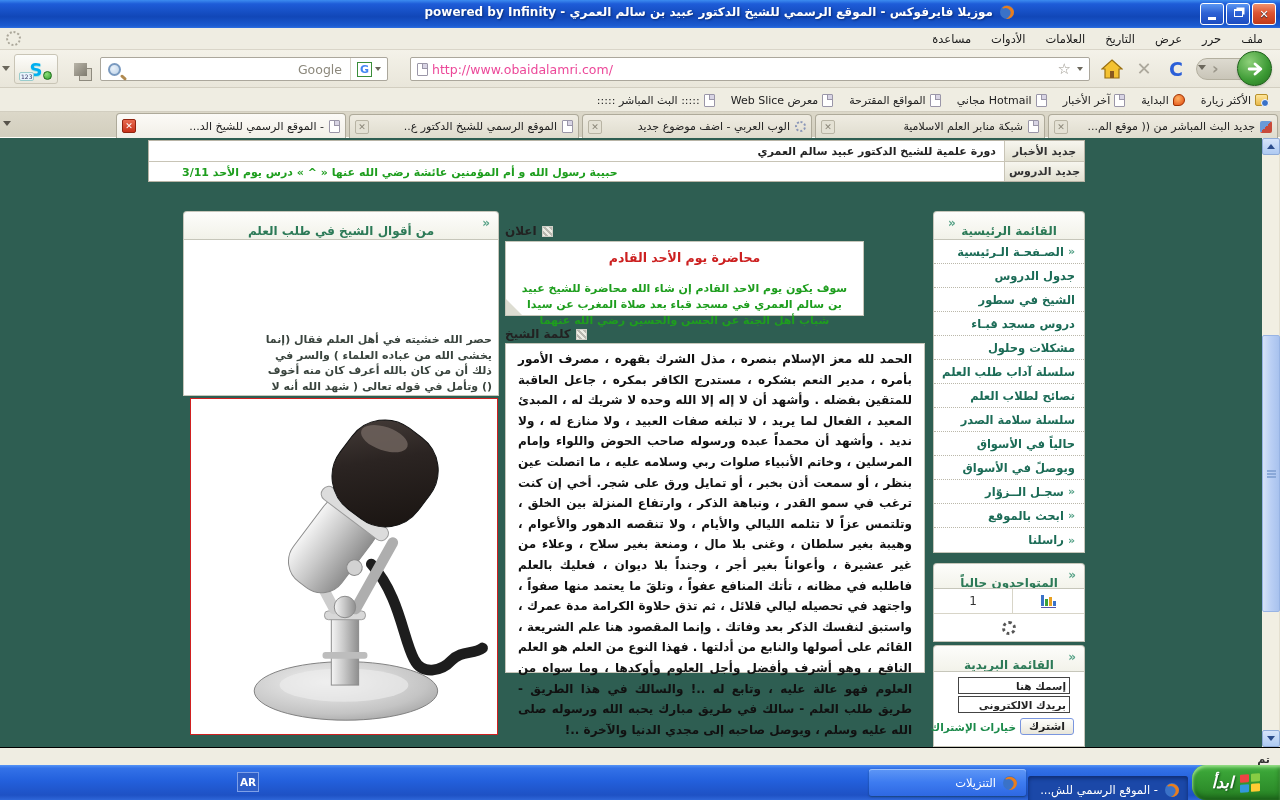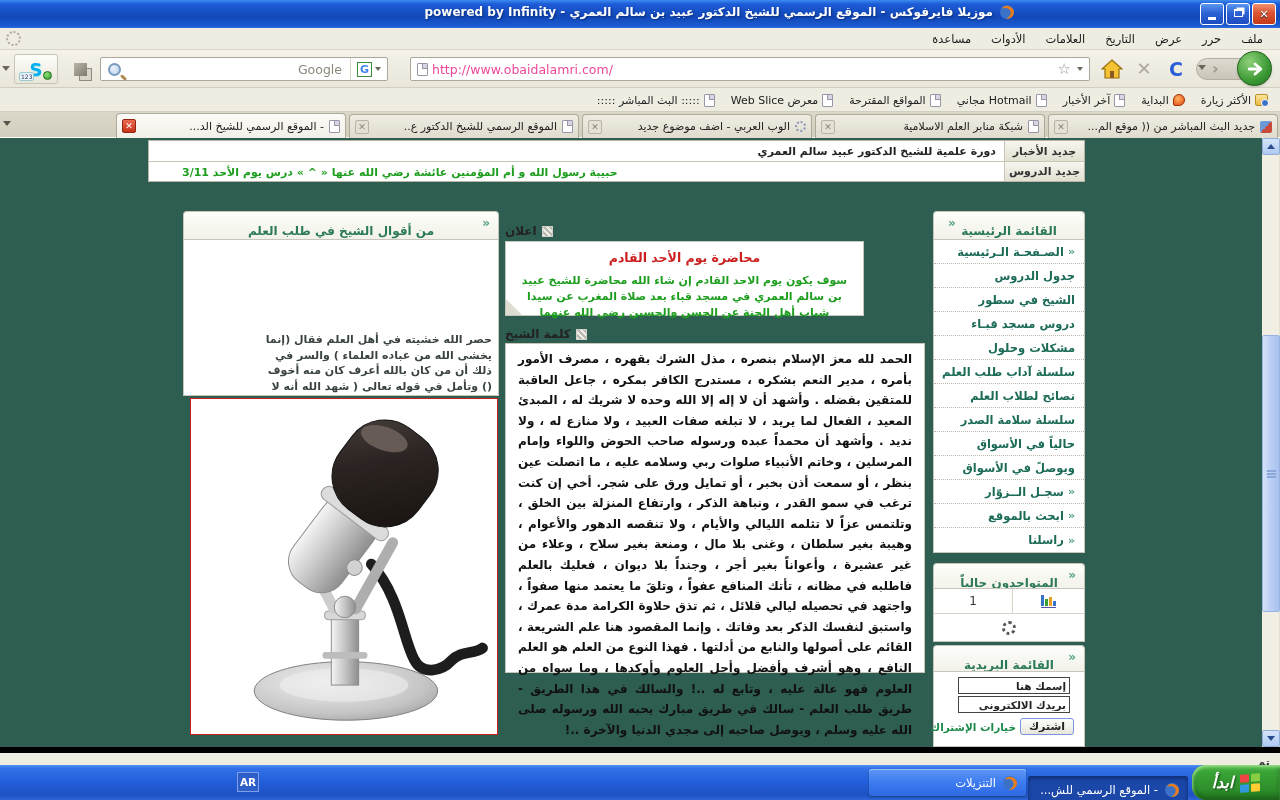--- a/index.html
+++ b/index.html
@@ -117,21 +117,21 @@
     color:#3A443E; text-align:right; line-height:15.5px; }
   #mic-box { left:190px; top:260px; width:308px; height:337px; border:1px solid #D02020; display:flex; align-items:center; justify-content:center; }
 
   
   .mini-header { position:absolute; display:flex; direction:rtl; flex-direction:row-reverse; align-items:center; gap:5px;
     font-size:12px; font-weight:bold; color:#222; }
   .checker-icon { width:11px; height:11px; flex:none;
     background:linear-gradient(45deg,#B8B8B0 25%,#EDEDE5 25%,#EDEDE5 50%,#B8B8B0 50%,#B8B8B0 75%,#EDEDE5 75%); background-size:6px 6px; border:1px solid #D0D0C8; }
   #ann-box { left:505px; top:103px; width:359px; height:75px; }
   .ann-title { text-align:center; color:#CC2020; font-weight:bold; font-size:12.5px; margin-top:8px; }
-  .ann-body { text-align:center; color:#1E9E1E; font-weight:bold; font-size:11px; line-height:16px; margin:8px 10px 0 10px; }
+  .ann-body { text-align:center; color:#1E9E1E; font-weight:bold; font-size:11px; line-height:16px; margin:16px 10px 0 10px; }
   .fold { position:absolute; left:0; bottom:0; width:0; height:0; border-bottom:16px solid #DDDDD2; border-right:16px solid transparent; }
   #speech-box { left:505px; top:205px; width:420px; height:330px; padding:5px 12px; }
   .speech-text { font-size:12px; font-weight:bold; color:#111; line-height:20.6px; text-align:justify; direction:rtl; }
 
   
   #menu-list { left:933px; top:101px; width:152px; }
   .mi { height:24px; display:flex; direction:rtl; align-items:center; gap:4px; padding:0 9px;
     font-size:11.5px; font-weight:bold; color:#1B6B56; border-bottom:1px dotted #BBB8AA; background:#fff; white-space:nowrap; }
   .mi:last-child { border-bottom:none; }
   .mi-arrow { color:#4E9E82; font-size:11px; }
@@ -157,21 +157,21 @@
     background:linear-gradient(180deg,#D6E4FA,#AECAF2); display:flex; align-items:center; justify-content:center; }
   .sb-up { top:0; } .sb-down { bottom:0; }
   .tri-up { border-bottom:5px solid #2B4C8C; border-left:4px solid transparent; border-right:4px solid transparent; }
   .tri-down { border-top:5px solid #2B4C8C; border-left:4px solid transparent; border-right:4px solid transparent; }
   .sb-thumb { position:absolute; left:0; top:197px; width:18px; height:277px; border:1px solid #98B4E4; border-radius:2px;
     background:linear-gradient(90deg,#D6E2F8,#BACFF4 50%,#A8C2EE); }
   .sb-grip { position:absolute; left:4px; top:134px; width:9px; height:1.5px; background:#8AA8D8; box-shadow:0 3px 0 #8AA8D8, 0 6px 0 #8AA8D8; }
 
   
   #statusbar { position:absolute; left:0; top:747px; width:1280px; height:24px; background:#EFEDE2;
-    border-top:6px solid #000000; display:flex; align-items:center;font-weight:bold; }
+    border-top:1px solid #000000; display:flex; align-items:center;font-weight:bold; }
   .status-text { position:absolute; right:10px; font-size:11px; color:#333; }
 
   
   #taskbar { position:absolute; left:0; top:765px; width:1280px; height:35px;
     background:linear-gradient(180deg,#5494F6 0%,#3372E8 9%,#2360DC 45%,#1E51C4 86%,#2E66D8 100%); }
   #tray { position:absolute; left:0; top:0; width:232px; height:35px;
     background:linear-gradient(180deg,#63A2F8 0%,#3E7EEC 12%,#2A66DE 50%,#2258C8 88%,#3870DC 100%);
     box-shadow:inset -2px 0 3px #1a3f9a; display:flex; direction:ltr; align-items:center; gap:4px; padding-left:7px; }
   .clock { color:#fff; font-size:11px; white-space:nowrap; direction:rtl; margin-right:6px; text-shadow:0 1px 1px #1338; }
   .tray-ico { width:16px; height:16px; flex:none; border-radius:3px; display:flex; align-items:center; justify-content:center;

